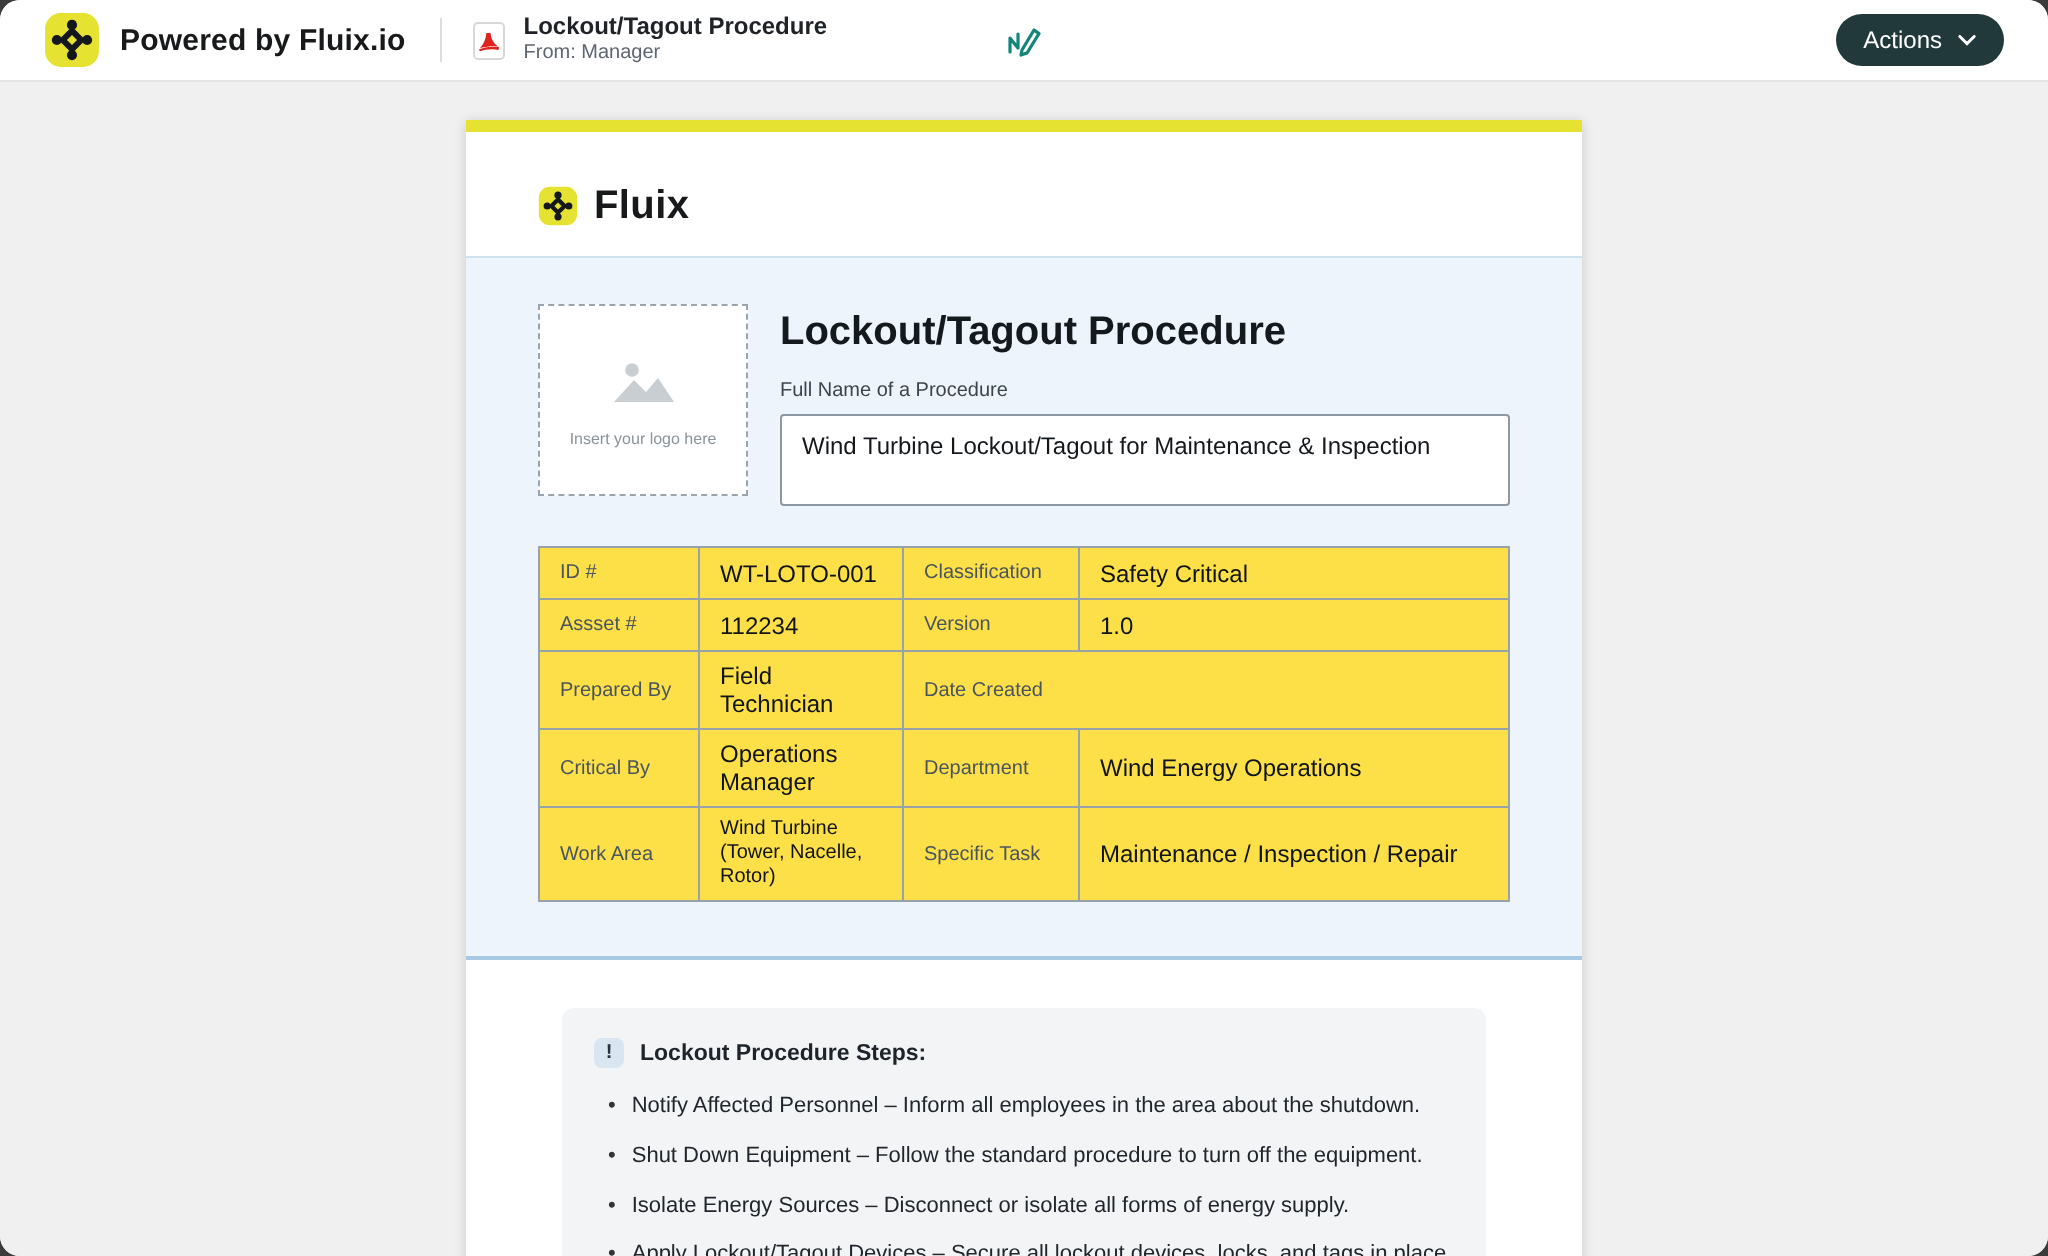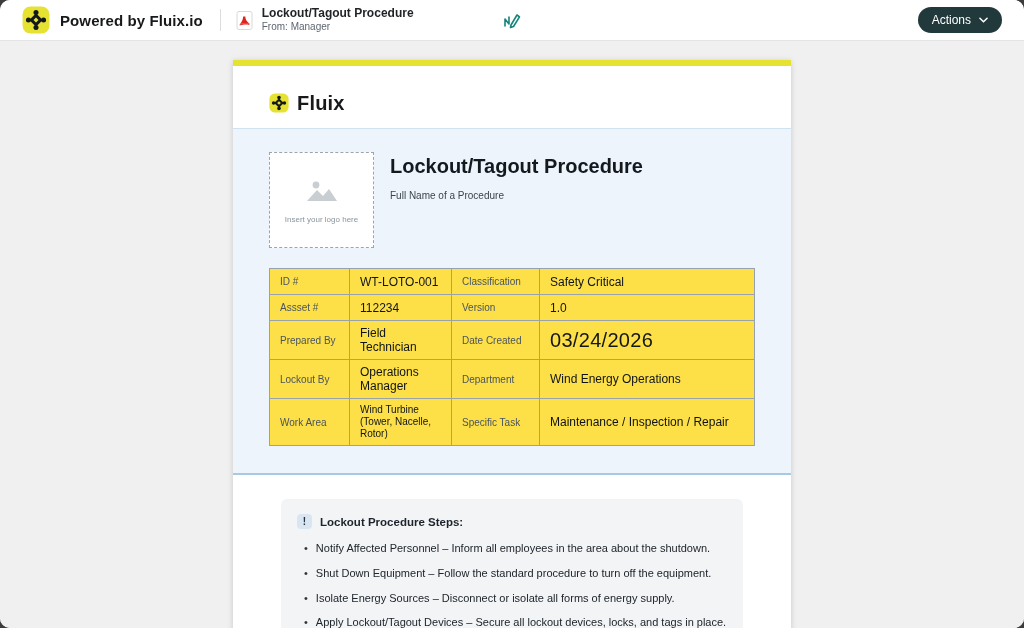--- a/index.html
+++ b/index.html
@@ -131,44 +131,44 @@
           <div class="logo-drop">
             <svg viewBox="0 0 34 28">
               <circle cx="11" cy="8" r="3.4" fill="#c9ced2"></circle>
               <path d="M2 24 L12 13 L18 19 L24 12 L32 24 Z" fill="#c9ced2"></path>
             </svg>
             <span class="hint">Insert your logo here</span>
           </div>
           <div class="hero-right">
             <div class="hero-title">Lockout/Tagout Procedure</div>
             <div class="field-label">Full Name of a Procedure</div>
+            <div class="name-field">Wind Turbine Lockout/Tagout for Maintenance &amp; Inspection</div>
           </div>
         </div>
 
         <div class="itable">
           <div class="trow">
             <div class="tcell lbl">ID #</div>
             <div class="tcell val">WT-LOTO-001</div>
             <div class="tcell lbl">Classification</div>
             <div class="tcell val">Safety Critical</div>
           </div>
           <div class="trow">
             <div class="tcell lbl">Assset #</div>
             <div class="tcell val">112234</div>
             <div class="tcell lbl">Version</div>
             <div class="tcell val">1.0</div>
           </div>
           <div class="trow">
             <div class="tcell lbl">Prepared By</div>
             <div class="tcell val">Field Technician</div>
             <div class="tcell lbl">Date Created</div>
-            <div class="tcell val date-val">03/24/2026</div>
-          </div>
-          <div class="trow">
-            <div class="tcell lbl">Lockout By</div>
+          </div>
+          <div class="trow">
+            <div class="tcell lbl">Critical By</div>
             <div class="tcell val">Operations Manager</div>
             <div class="tcell lbl">Department</div>
             <div class="tcell val">Wind Energy Operations</div>
           </div>
           <div class="trow tall">
             <div class="tcell lbl">Work Area</div>
             <div class="tcell val multiline">Wind Turbine (Tower, Nacelle, Rotor)</div>
             <div class="tcell lbl">Specific Task</div>
             <div class="tcell val">Maintenance / Inspection / Repair</div>
           </div>

